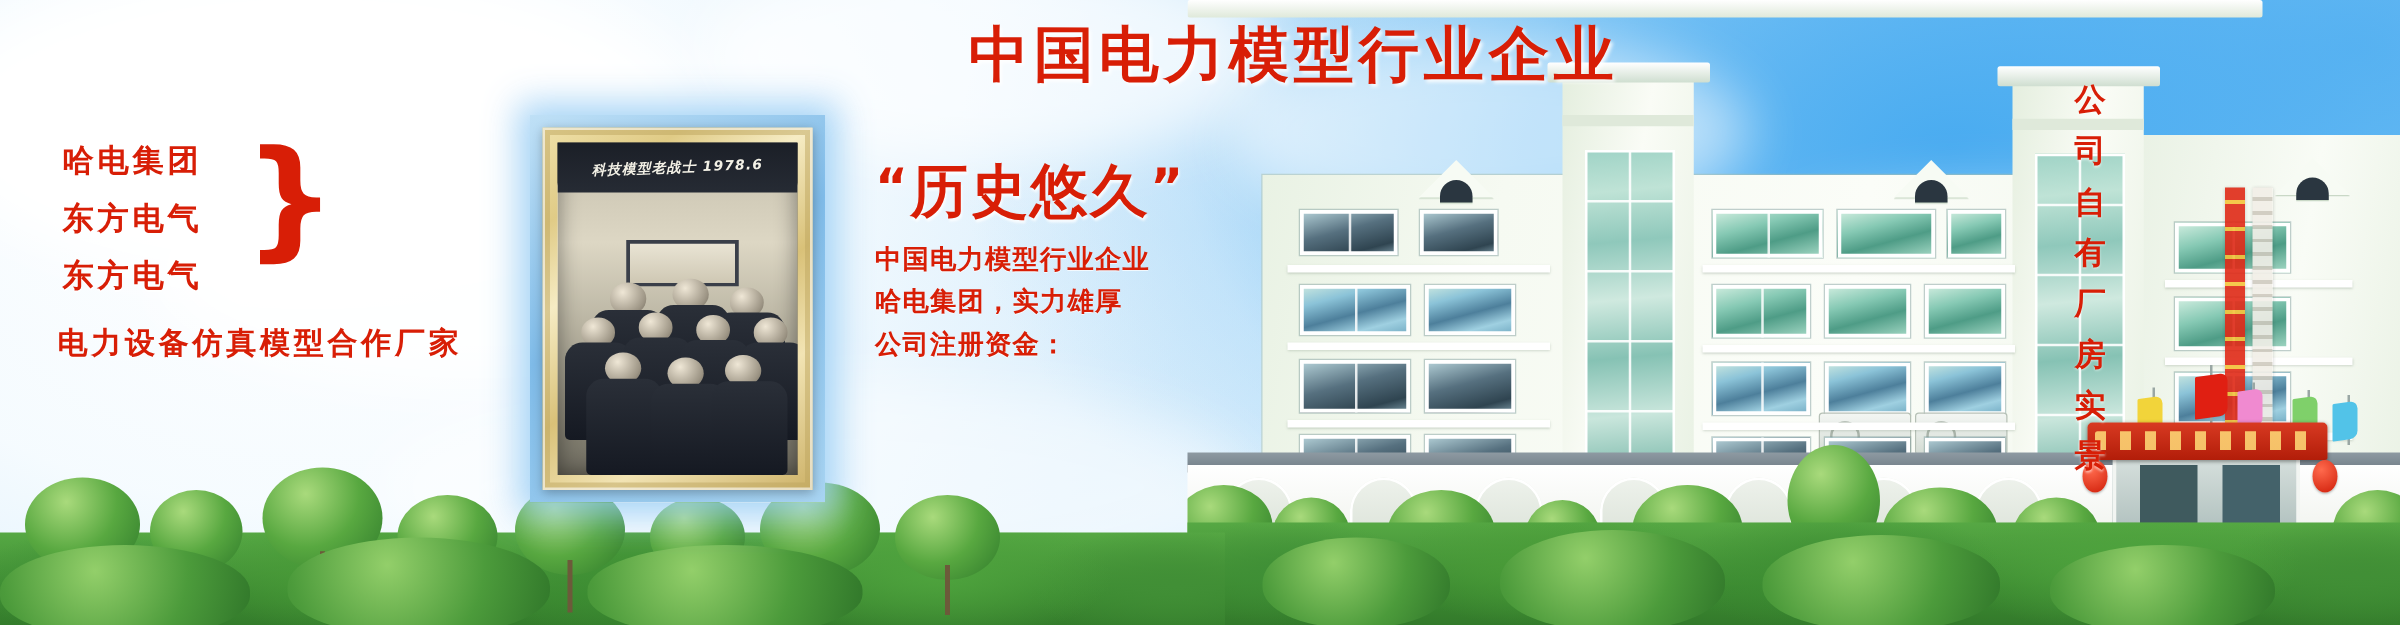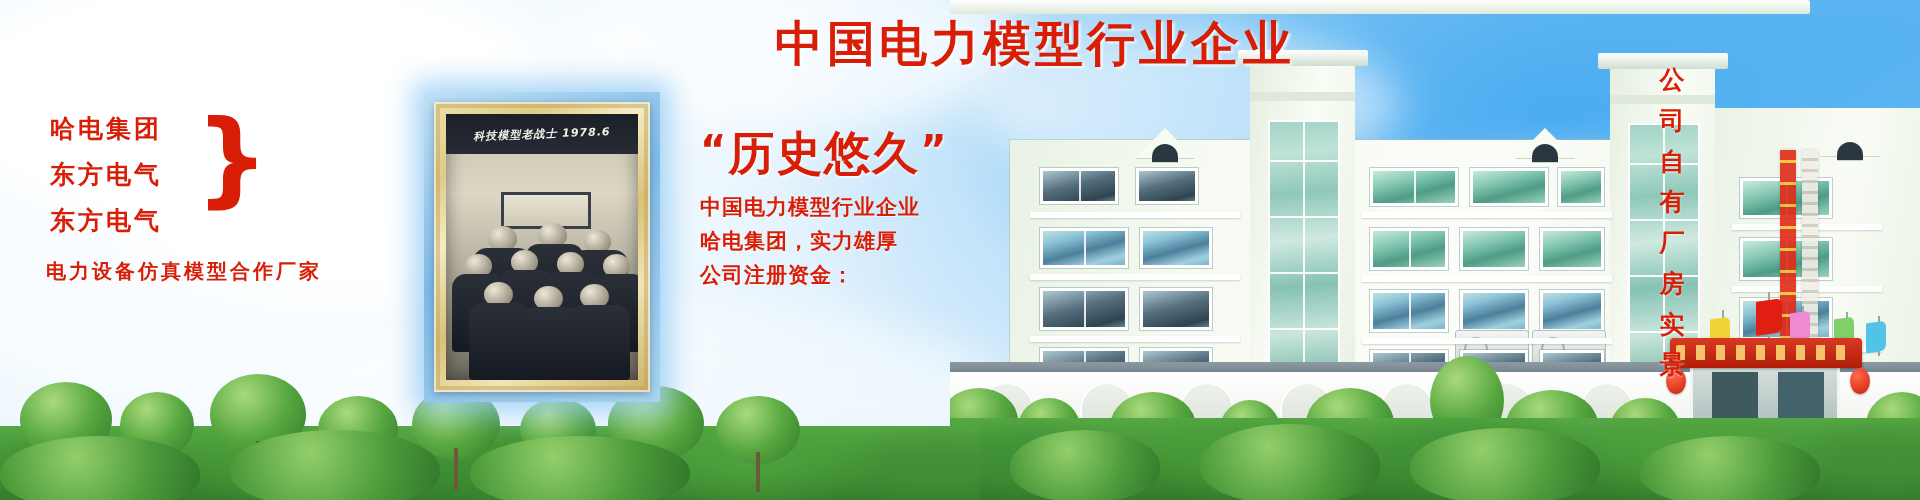--- a/index.html
+++ b/index.html
@@ -141,21 +141,21 @@
   
   .left-text{position:absolute;left:40px;top:110px;width:380px;color:#d81e06;}
   .brands{position:relative;height:135px;}
   .brand{position:absolute;left:10px;font-size:25px;font-weight:bold;letter-spacing:3px;
     text-shadow:0 1px 0 rgba(255,255,255,.75);white-space:nowrap;}
   .b0{top:2px;} .b1{top:48px;text-align:center;} .b2{top:94px;}
   .brace{position:absolute;left:155px;top:-4px;font-size:104px;line-height:1;font-weight:bold;
     color:#d81e06;font-family:"DejaVu Sans","Liberation Sans",sans-serif;}
   .three-power{position:absolute;left:195px;top:48px;font-size:27px;font-weight:bold;letter-spacing:2px;white-space:nowrap;
     text-shadow:0 1px 0 rgba(255,255,255,.75);}
-  .partner{position:absolute;left:6px;top:148px;font-size:20px;font-weight:bold;letter-spacing:3px;white-space:nowrap;
+  .partner{position:absolute;left:6px;top:148px;font-size:24px;font-weight:bold;letter-spacing:3px;white-space:nowrap;
     text-shadow:0 1px 0 rgba(255,255,255,.75);}
 
   
   .photo-wrap{position:absolute;left:424px;top:92px;width:216px;height:290px;
     padding:10px;background:linear-gradient(150deg,#bfe0f6,#7fbbe8 45%,#a8d4f2);
     box-shadow:0 0 26px 10px rgba(150,205,245,.85);}
   .photo-frame{position:relative;width:100%;height:100%;
     padding:12px;box-sizing:border-box;
     background:linear-gradient(145deg,#efe0a8 0%,#e0cb86 18%,#f6ecc4 34%,#d9c178 55%,#f2e4b4 74%,#cdb268 100%);
     box-shadow:inset 0 0 0 2px rgba(255,255,255,.6), inset 0 0 0 6px rgba(190,165,95,.5), 0 2px 8px rgba(0,0,0,.28);}

